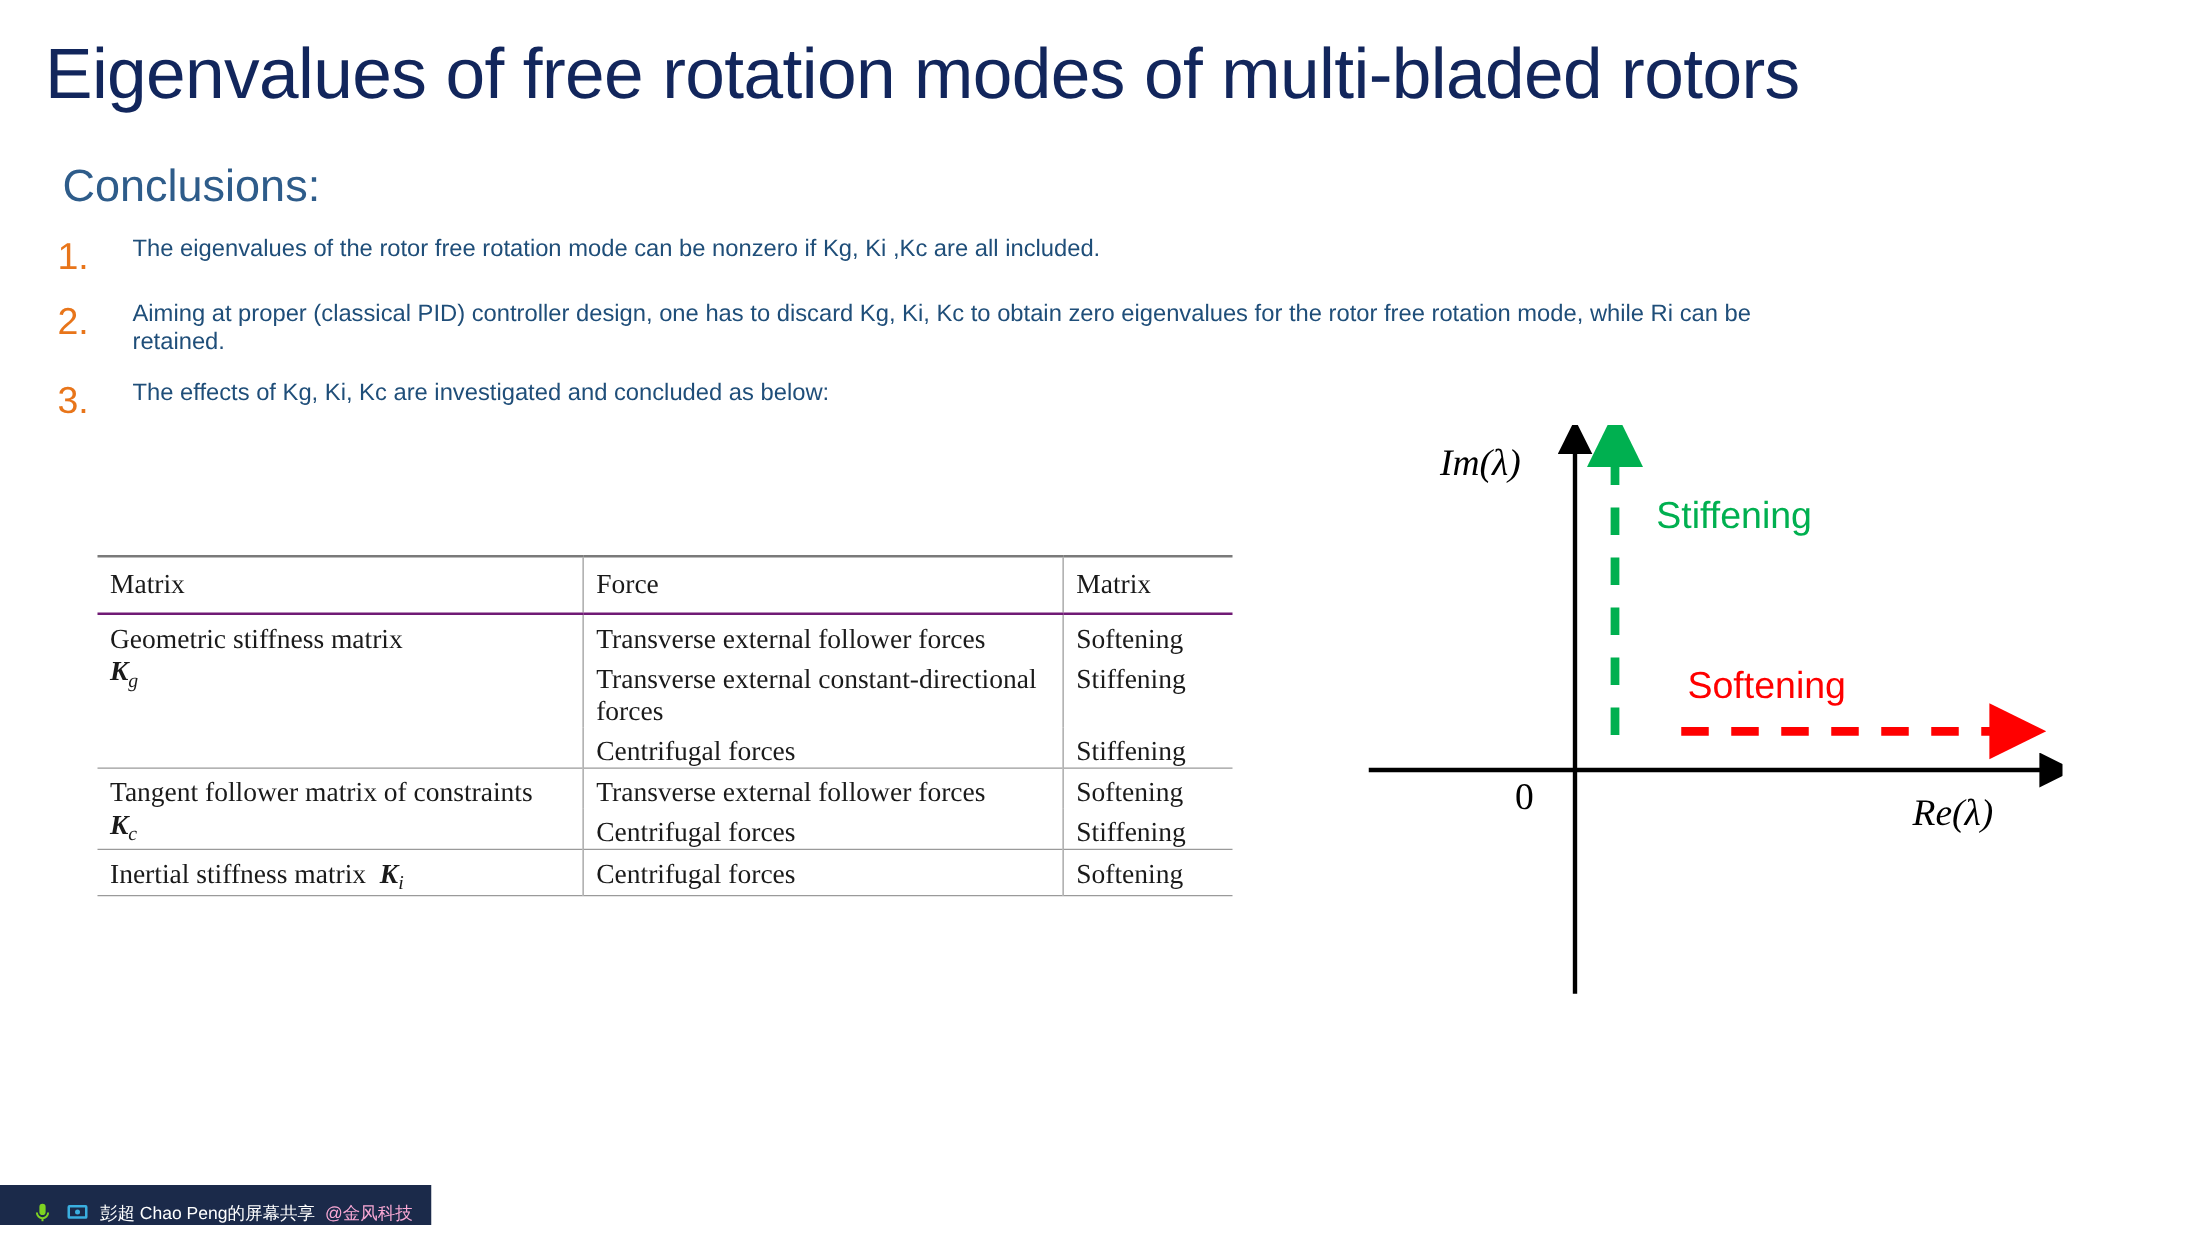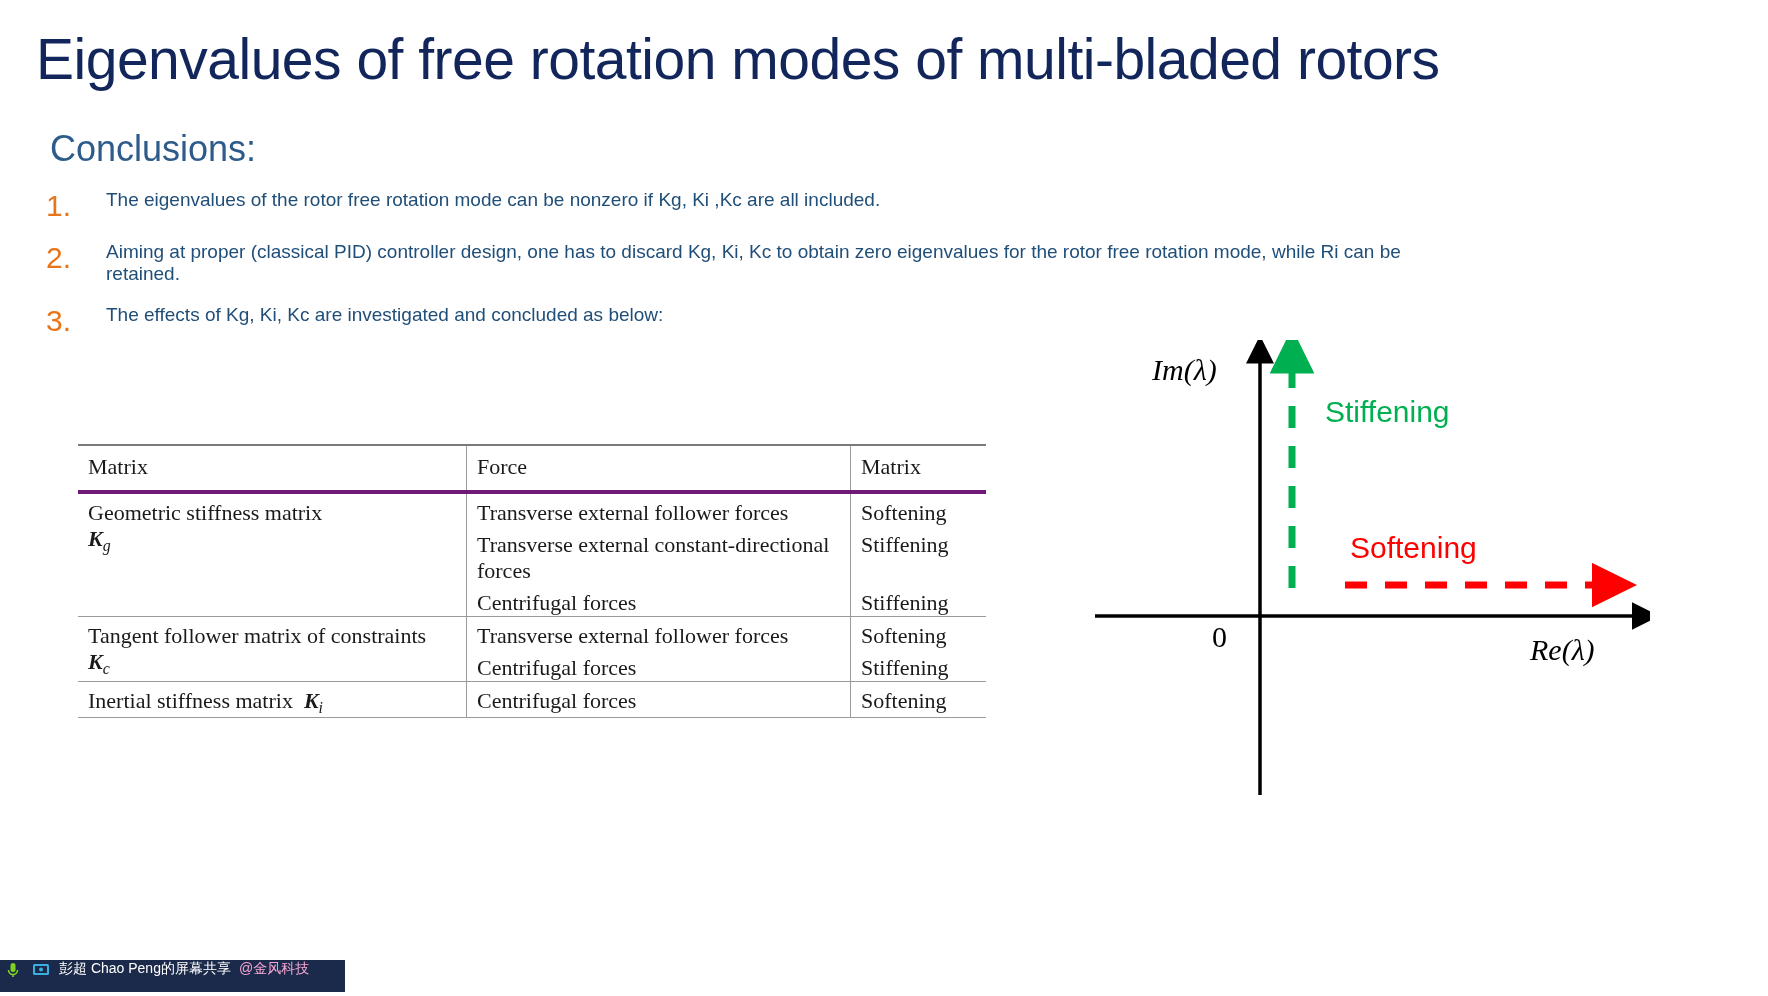--- a/index.html
+++ b/index.html
@@ -95,21 +95,21 @@
     text-align: left;
     vertical-align: top;
     padding: 6px 10px 0 10px;
     font-weight: normal;
   }
   .col-matrix { width: 398px; }
   .col-force  { width: 392px; }
   .col-effect { width: 118px; }
 
   .rule-top  { border-top: 2px solid #7a7a7a; }
-  .rule-mid  { border-top: 4px solid #701a75; }
+  .rule-mid  { border-top: 2px solid #701a75; }
   .rule-thin { border-top: 1px solid #9a9a9a; }
   .vline-l   { border-left: 1px solid #9a9a9a; }
 
   tr.header-row th { padding-top: 8px; padding-bottom: 10px; }
   td.sub-cell { padding-top: 10px; padding-bottom: 10px; }
 
   .matkey {
     font-weight: bold;
     font-style: italic;
     font-family: "Liberation Serif", "DejaVu Serif", serif;
@@ -148,28 +148,28 @@
   .lbl-softening {
     font-family: "Liberation Sans", sans-serif;
     font-size: 30px;
     fill: #FF0000;
   }
 
   
   #share-bar {
     position: absolute;
     left: 0;
-    bottom: 4px;
+    bottom: 16px;
     height: 32px;
     width: 345px;
     background: #1B2A4A;
     display: flex;
-    align-items: flex-start;
+    align-items: flex-end;
     gap: 8px;
-    padding-left: 3px;
+    padding-left: 24px;
     box-sizing: border-box;
   }
   .share-icon {
     width: 20px; height: 20px;
     display: inline-block;
     flex: 0 0 auto;
   }
   #share-text {
     color: #ffffff;
     font-size: 14px;

